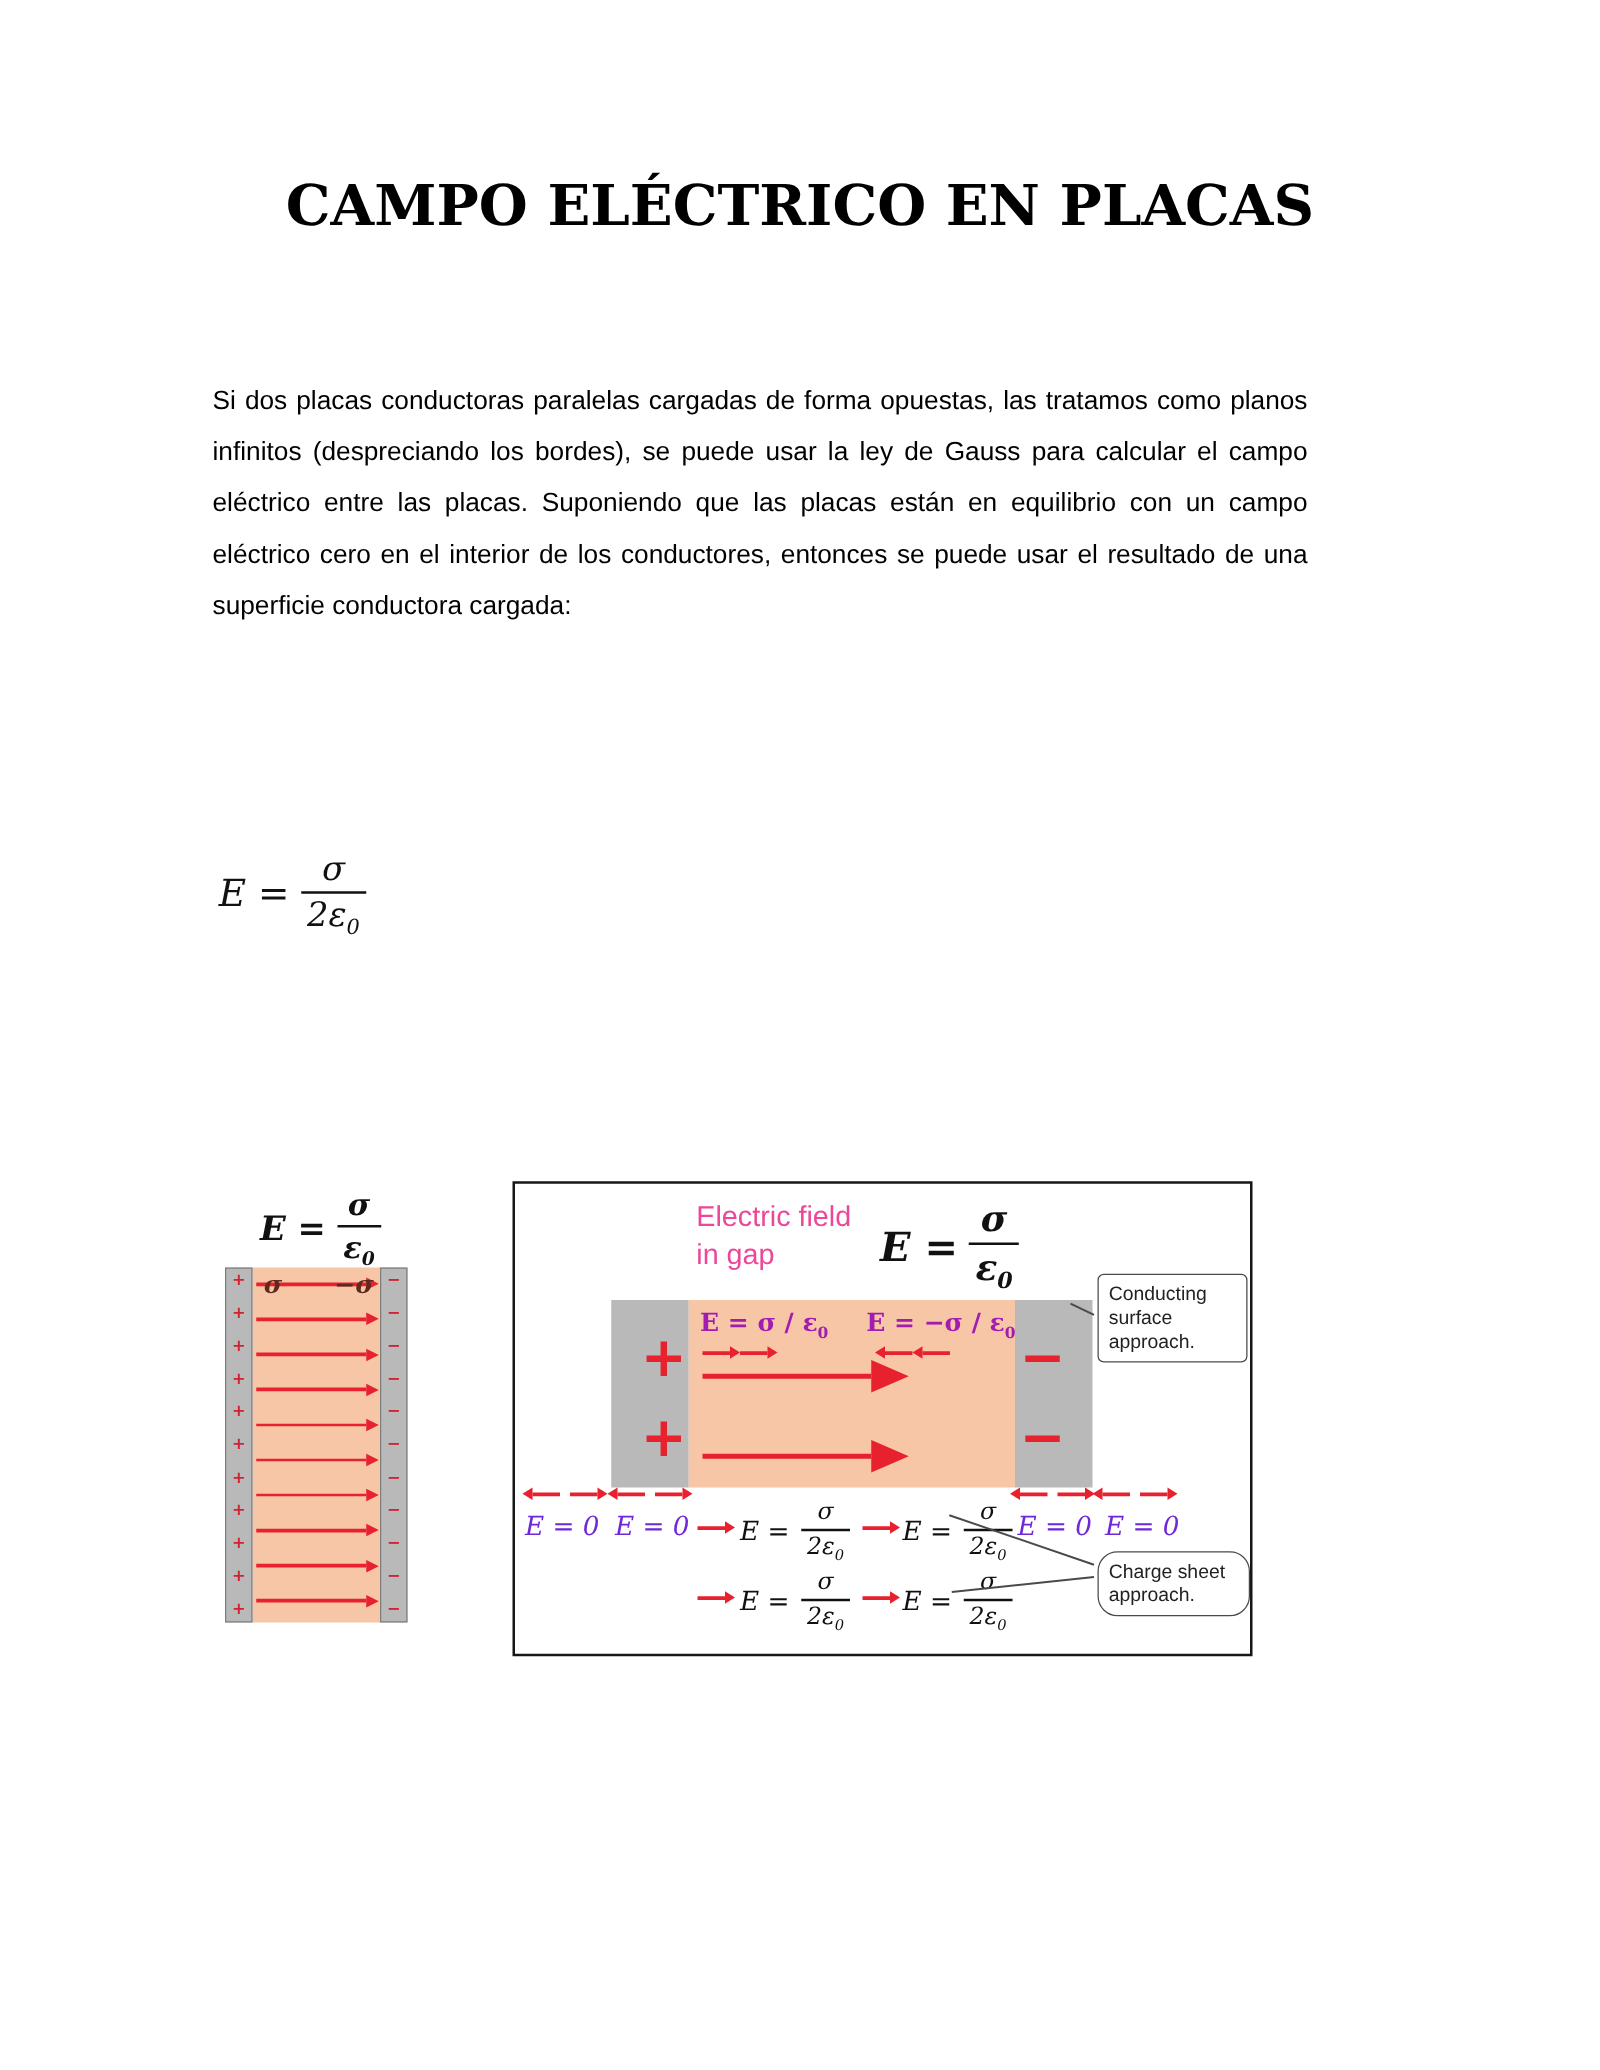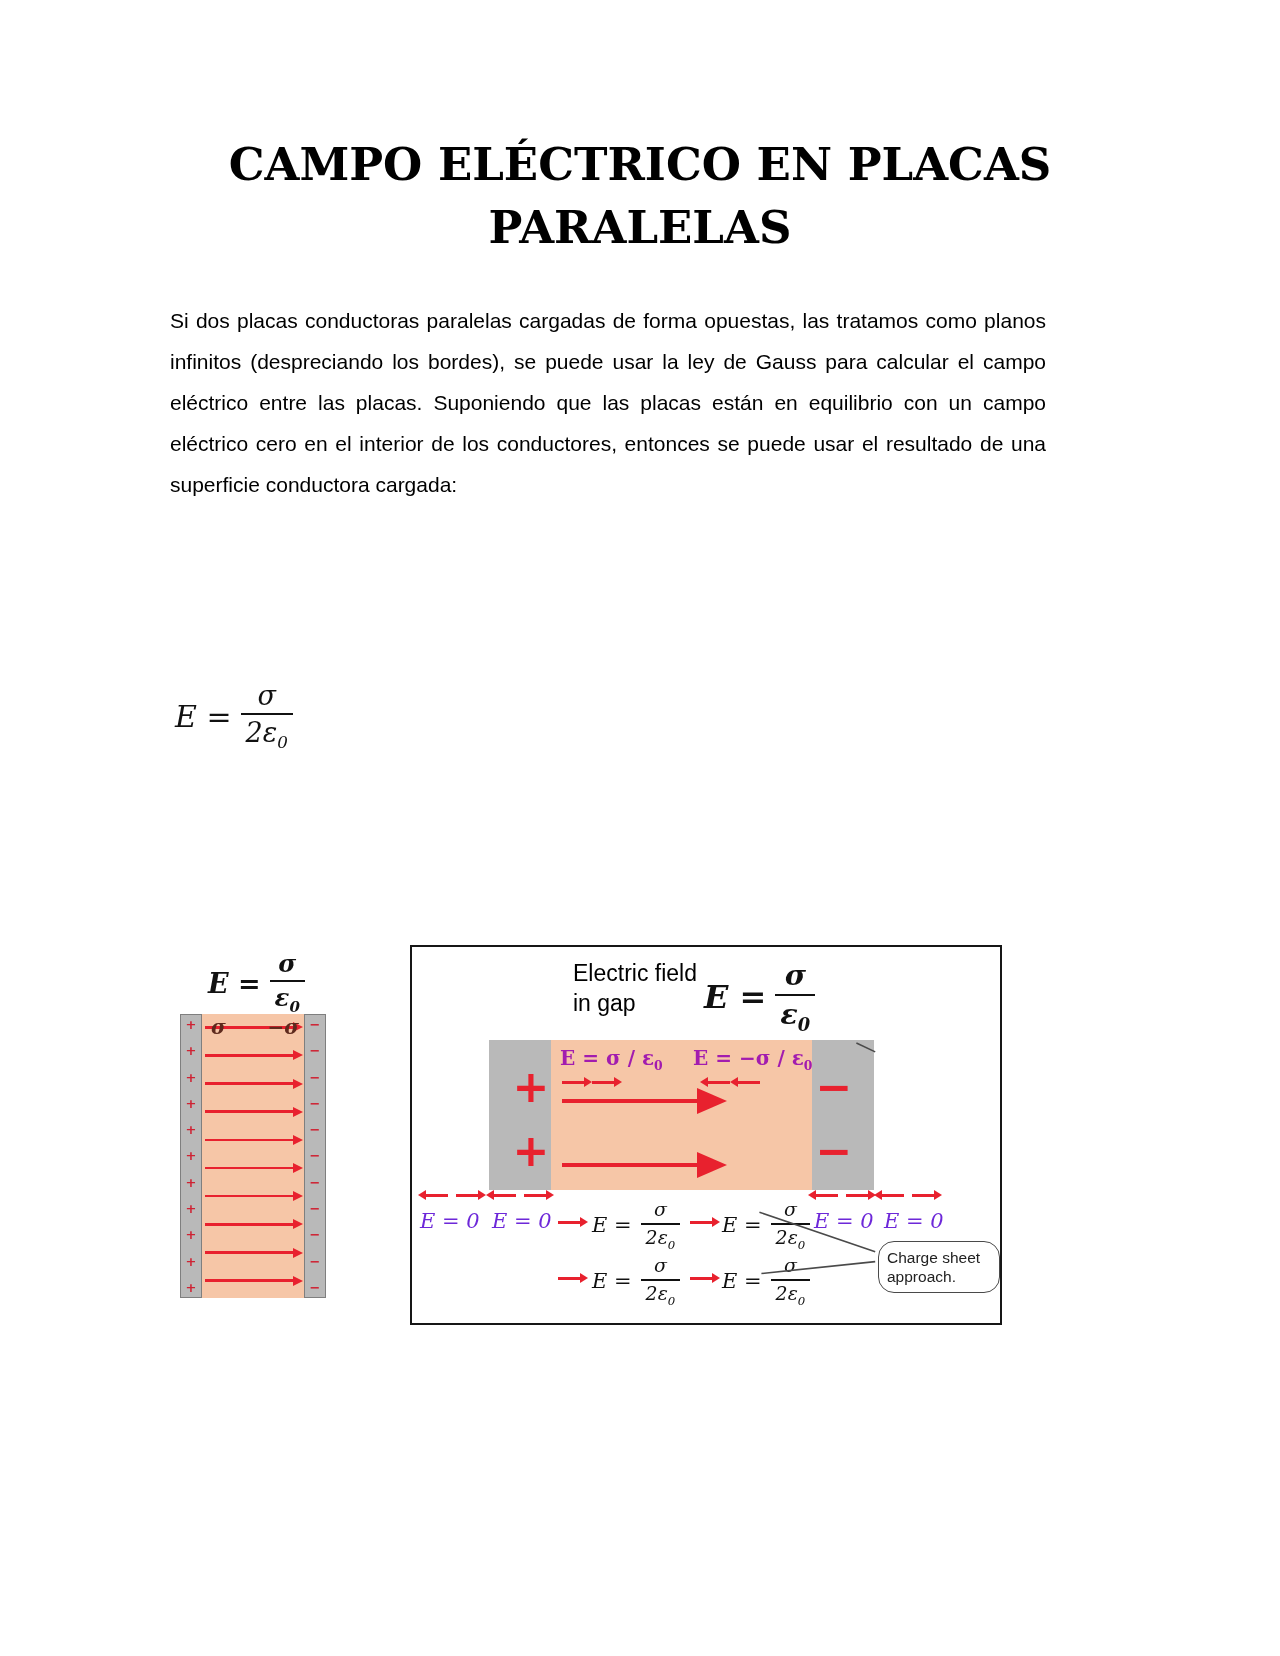--- a/index.html
+++ b/index.html
@@ -47,21 +47,21 @@
                 display:flex; flex-direction:column; justify-content:space-between; }
   .arr { position:relative; height:2.5px; background:#e8212e; margin-right:10px; }
   .arr::after { content:''; position:absolute; right:-10px; top:50%; transform:translateY(-50%);
                 width:0; height:0; border-left:10px solid #e8212e;
                 border-top:5.5px solid transparent; border-bottom:5.5px solid transparent; }
 
   
   .fig-large { position:absolute; left:410px; top:945px; width:592px; height:380px;
                border:2.5px solid #161616; background:#fff; }
   .fl-caption { position:absolute; left:145px; top:11px; font-size:23px; line-height:30px;
-                color:#000000;margin-left:16px; }
+                color:#ec4899; }
   .fl-formula { position:absolute; left:292px; top:12px; font-size:32px; font-weight:600; }
   .plateL { position:absolute; left:77px; top:93px; width:62px; height:150px; background:#b9b9b9; }
   .plateR { position:absolute; left:400px; top:93px; width:62px; height:150px; background:#b9b9b9; }
   .gapL  { position:absolute; left:139px; top:93px; width:261px; height:150px; background:#f6c6a7; }
   .gap-form { position:absolute; font-family:"DejaVu Serif", serif; 
               font-weight:600; font-size:20px; color:#a21caf; white-space:nowrap; }
   .gfl { left:148px; top:99px; }
   .gfr { left:281px; top:99px; }
   .bigsign { position:absolute; width:42px; text-align:center; font-family:"DejaVu Sans", sans-serif;
              font-weight:bold; font-size:44px; line-height:44px; color:#e8212e; z-index:3; }
@@ -84,21 +84,20 @@
              padding:6px 8px; font-size:15.5px; line-height:19px; color:#222; z-index:4; }
   .ptr-svg { position:absolute; left:0; top:0; width:100%; height:100%; z-index:1; pointer-events:none; }
 </style>
 </head>
 <body>
 
 <div class="page">
 
   <h1 class="title">
     <span>CAMPO ELÉCTRICO EN PLACAS</span><br>
-    <span>PARALELAS</span>
   </h1>
 
   <p class="para para1">Si dos placas conductoras paralelas cargadas de forma opuestas, las tratamos como planos infinitos (despreciando los bordes), se puede usar la ley de Gauss para calcular el campo eléctrico entre las placas. Suponiendo que las placas están en equilibrio con un campo eléctrico cero en el interior de los conductores, entonces se puede usar el resultado de una superficie conductora cargada:</p>
 
   <div class="math eq-main">
     <span class="lhs">E =</span>
     <span class="frac">
       <span class="num">σ</span>
       <span class="den"><span>2ε</span><sub>0</sub></span>
     </span>
@@ -243,16 +242,17 @@
     </div>
     <div class="sm-r" style="left:278px; top:330px;"></div>
     <div class="math fr-form" style="left:310px; top:308px;">
       <span class="lhs">E =</span>
       <span class="frac">
         <span class="num">σ</span>
         <span class="den"><span>2ε</span><sub>0</sub></span>
       </span>
     </div>
 
+    <div class="callout" style="left:466px; top:72px; width:120px;">Conducting surface approach.</div>
     <div class="callout" style="left:466px; top:294px; width:122px;border-radius:16px;">Charge sheet approach.</div>
   </div>
 
 </div>
 
 </body></html>

